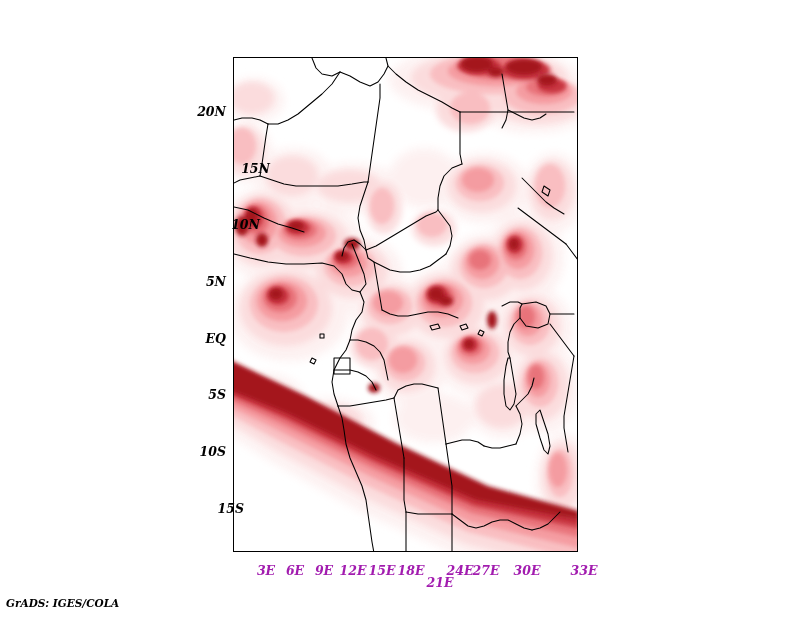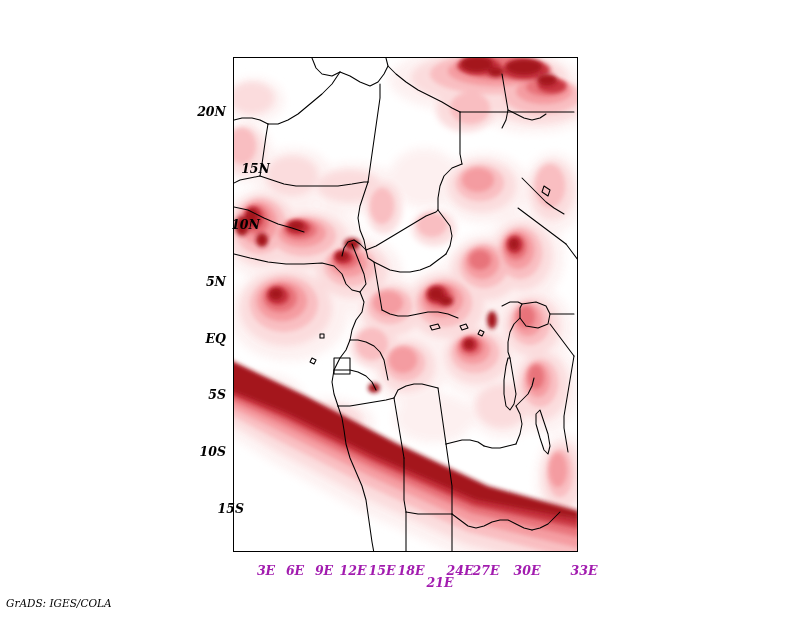--- a/index.html
+++ b/index.html
@@ -37,21 +37,21 @@
   
   #cbar{position:absolute;left:672px;top:163px;width:28px;height:284px;}
   .cbband{position:absolute;left:4px;width:20px;border:1.3px solid #000;box-sizing:border-box;}
   .cblab{position:absolute;left:32px;transform:translateY(-50%);
          font-family:"DejaVu Serif","Liberation Serif",serif;
          font-style:italic;font-weight:700;font-size:13px;color:#000;white-space:nowrap;}
   .cbarrow{position:absolute;left:4px;width:20px;}
 
   .credit{position:absolute;left:6px;top:597px;
           font-family:"DejaVu Serif","Liberation Serif",serif;
-          font-style:italic;font-weight:400;font-size:10.5px;color:#000;white-space:nowrap;}
+          font-style:italic;font-weight:700;font-size:10.5px;color:#000;white-space:nowrap;}
 </style>
 </head>
 <body>
 
 <div id="root">
 
 
   <div id="plot">
     <div id="mapclip">
       <svg id="mapsvg" viewBox="0 0 345 495" preserveAspectRatio="none">

